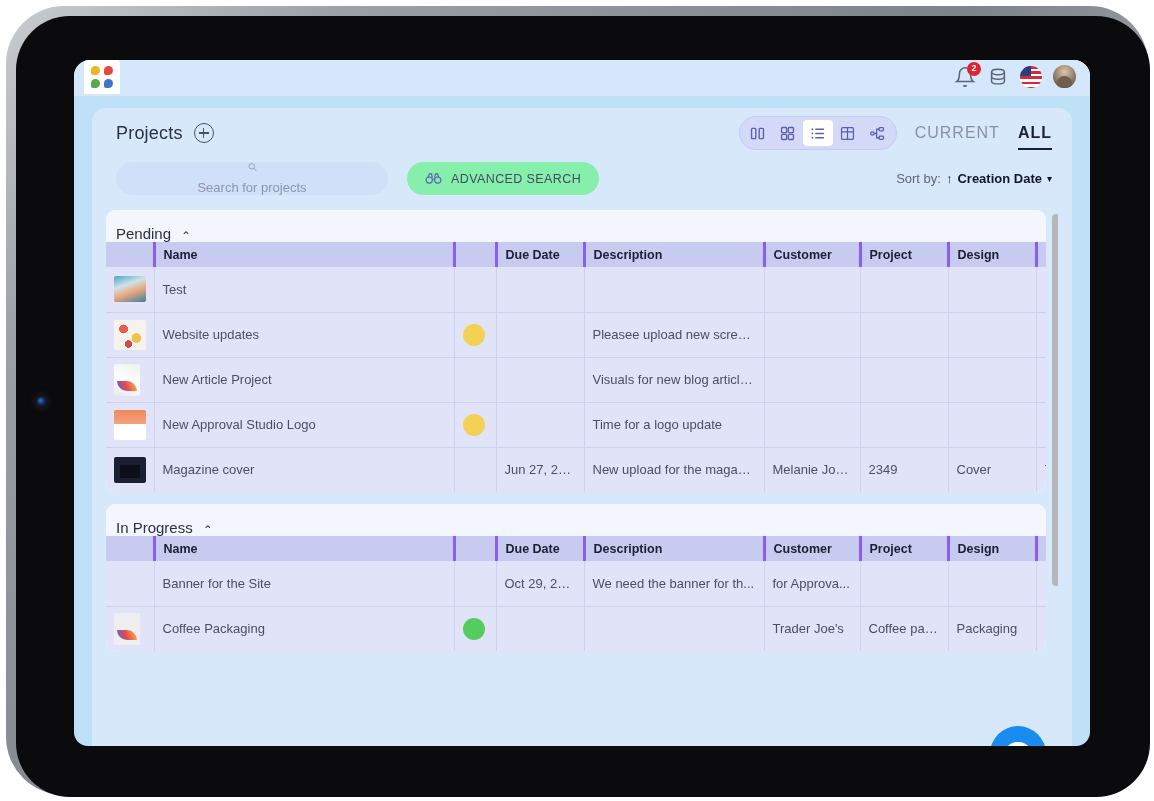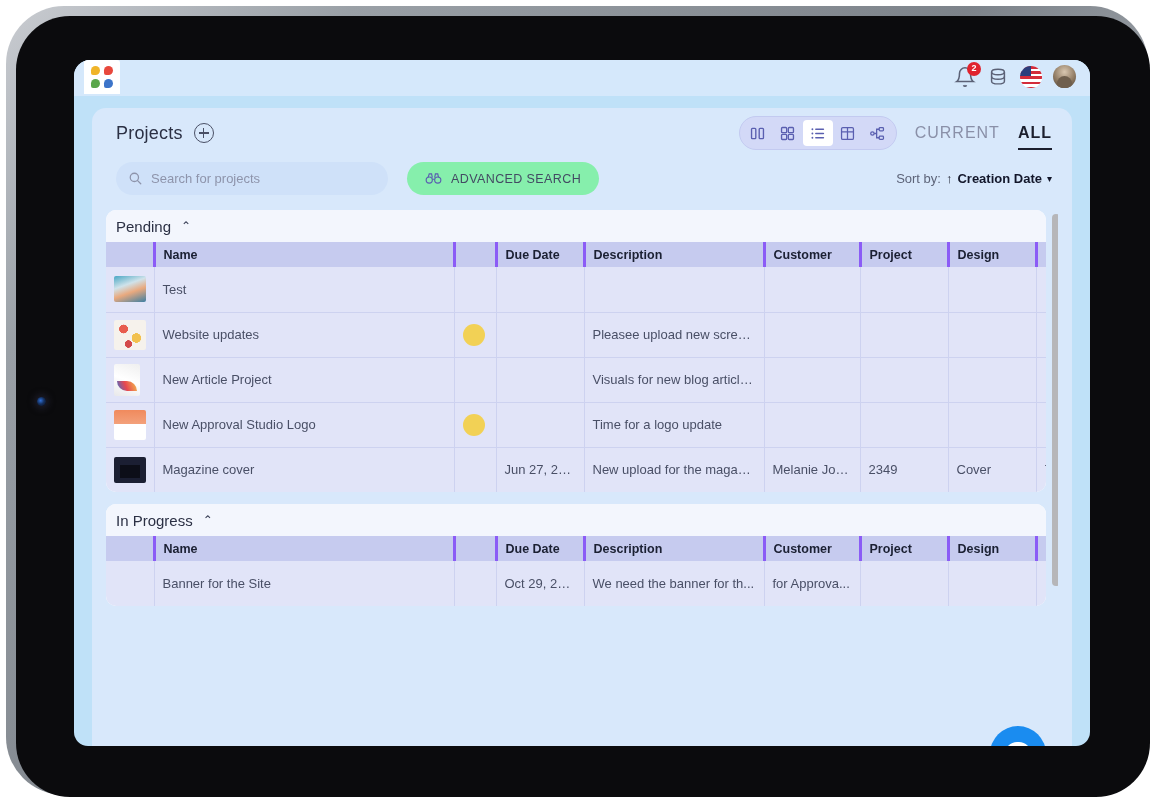--- a/index.html
+++ b/index.html
@@ -144,21 +144,21 @@
   .seg-label.active::after{
     content:""; position:absolute; left:0; right:0; bottom:-8px; height:2px; background:#1b1f2e;
   }
 
   
   #search-row {
     display:flex; align-items:center; padding: 4px 20px 10px 24px; position:relative;
   }
   #search-box {
     width: 272px; height: 33px; border-radius: 17px;
-    background: #cfe1f9; display:flex; align-items:center; padding: 0 12px; gap:8px;
+    background: #cfe1f9; display:flex; align-items:center; padding: 0 12px; gap:8px;flex-direction:column;
   }
   #search-placeholder { font-size: 13px; color:#8e94ab; }
   #advanced-search-btn {
     margin-left: 19px; height: 33px; border-radius: 17px; background:#86efac;
     display:flex; align-items:center; gap:9px; padding: 0 18px; cursor:pointer;
   }
   #advanced-search-label { font-size: 12.5px; color:#434a63; letter-spacing:.4px; }
   #sort-area {
     margin-left:auto; display:flex; align-items:center; gap:5px; font-size:13px; cursor:pointer;
   }
@@ -170,21 +170,21 @@
   
   #groups-scroll {
     position:absolute; left:14px; top:102px; width: 952px; height: 546px;
     overflow:hidden;
   }
   .group-card {
     background:#ffffff; border-radius:10px; overflow:hidden; margin-bottom:12px;
     width: 940px;
   }
   .group-head {
-    height: 32px; background:#f3f6fd; display:flex; align-items:center;
+    height: 32px; background:#f3f6fd; display:flex; align-items:flex-end;
     padding-left: 10px; gap: 10px; cursor:pointer;
   }
   .group-title { font-size:15px; color:#2b3044; }
   .chev { color:#3a4057; font-size: 12px; line-height:1; }
 
   table.proj-table { border-collapse: collapse; width: 940px; table-layout: fixed; }
   table.proj-table th {
     background:#c6cbef; color:#1b2033; font-size:12.5px; font-weight:bold;
     text-align:left; height:25px; padding: 0 8px;
     border-right: 3px solid #8b5cf6;
@@ -487,20 +487,35 @@
                     <td class="col-thumb"></td>
                     <td class="col-name">Banner for the Site</td>
                     <td class="col-status"></td>
                     <td class="col-due">Oct 29, 2022</td>
                     <td class="col-desc">We need the banner for th...</td>
                     <td class="col-cust">for Approva...</td>
                     <td class="col-proj"></td>
                     <td class="col-design"></td>
                     <td class="col-rev"></td>
                   </tr>
+                  <tr>
+                    <td class="col-thumb">
+                      <span class="thumb t-coffee"></span>
+                    </td>
+                    <td class="col-name">Coffee Packaging</td>
+                    <td class="col-status">
+                      <span class="status-dot green"></span>
+                    </td>
+                    <td class="col-due"></td>
+                    <td class="col-desc"></td>
+                    <td class="col-cust">Trader Joe's</td>
+                    <td class="col-proj">Coffee pack...</td>
+                    <td class="col-design">Packaging</td>
+                    <td class="col-rev"></td>
+                  </tr>
                 </tbody>
               </table>
             </div>
           </div>
         <div id="vscroll">
           <div class="thumbbar"></div>
         </div>
       </div>
 
       <div id="fab">

